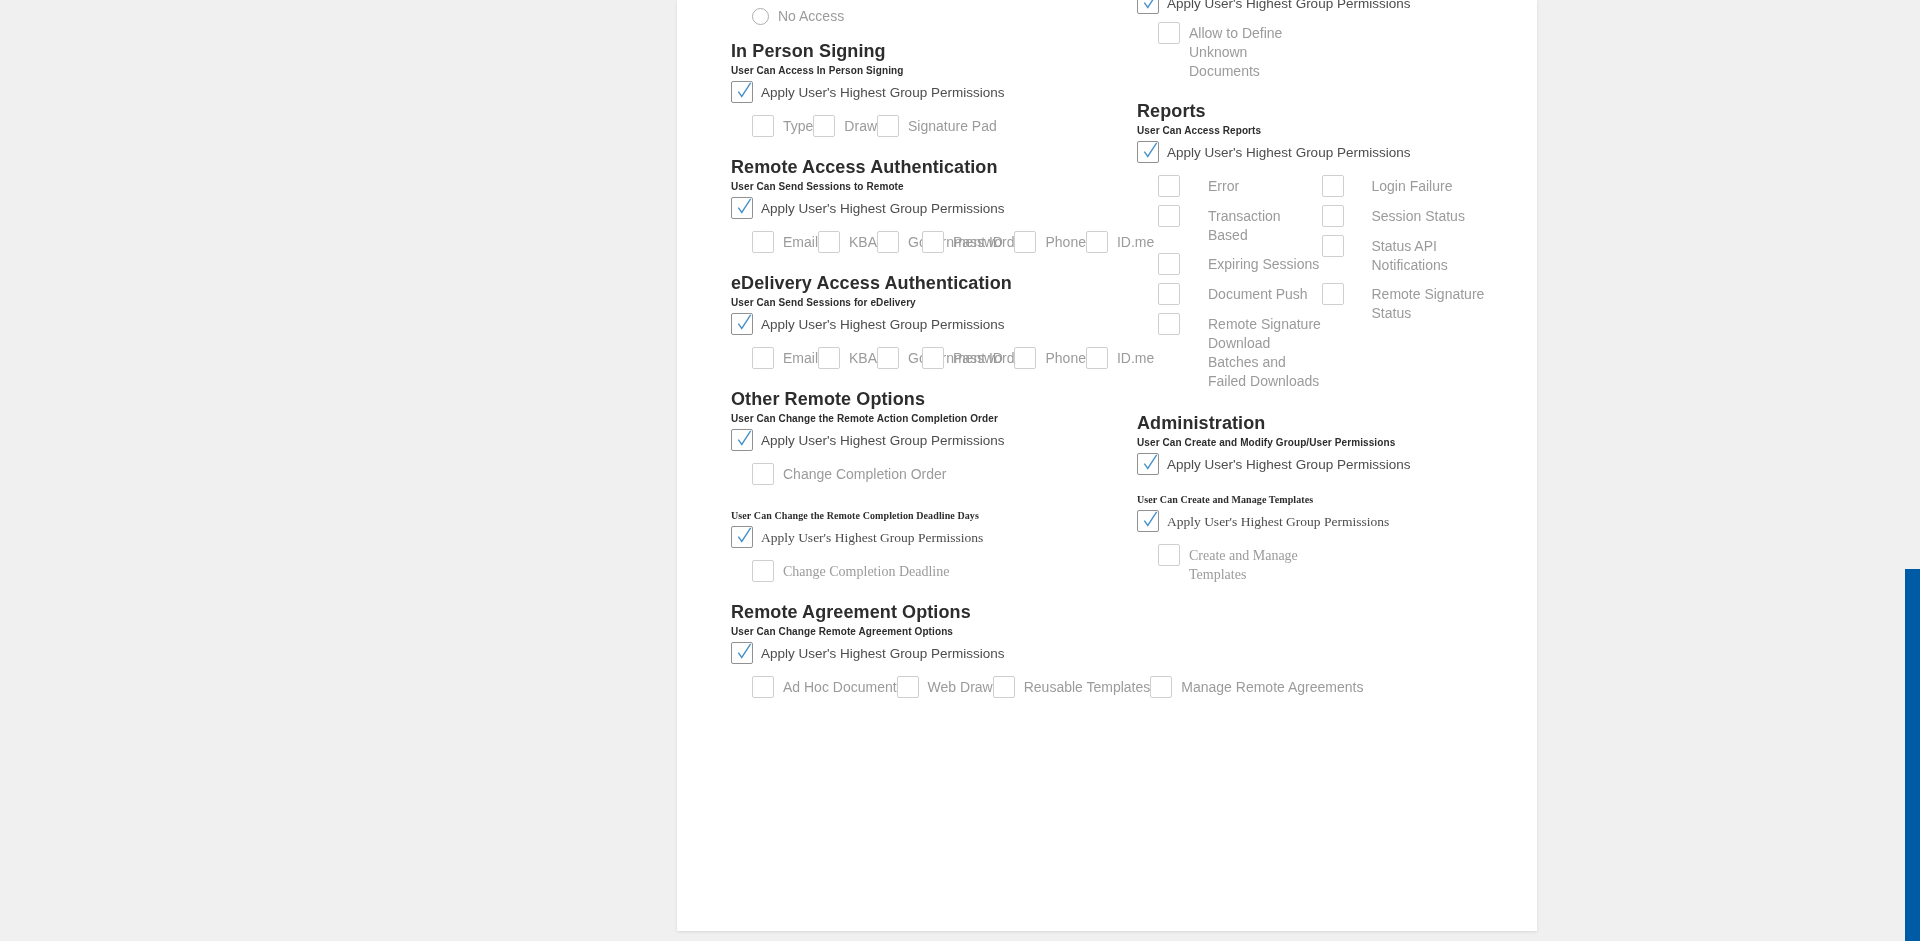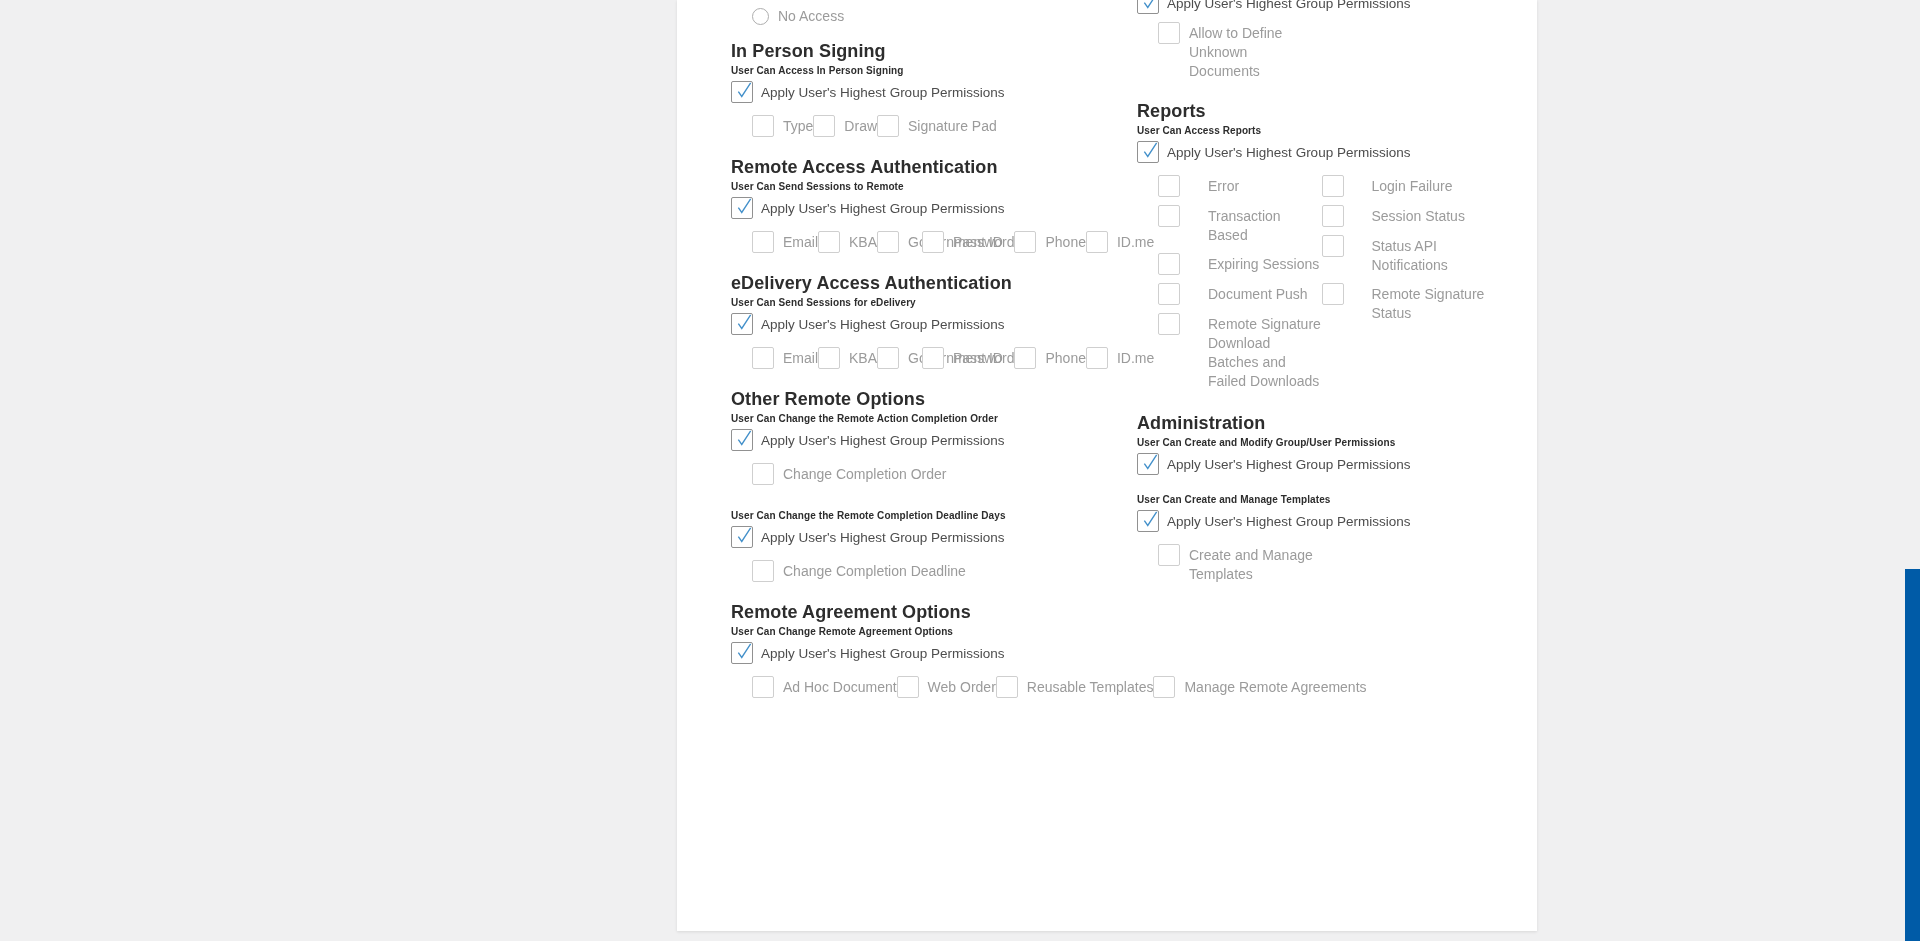--- a/index.html
+++ b/index.html
@@ -19,21 +19,21 @@
   .col-right{left:460px;width:348px;}
 
   .section-title{
     font-size:18px;font-weight:bold;color:#2d2d2d;
     line-height:20px;margin:14px 0 2px;white-space:nowrap;letter-spacing:.1px;
   }
   .subtitle{
     font-size:10px;font-weight:bold;color:#2d2d2d;
     line-height:16px;margin:0 0 2px;white-space:nowrap;letter-spacing:.1px;
   }
-  .group + .group{margin-top:17px;}
+  .group + .group{margin-top:17px;font-family:Liberation Serif, serif;}
 
   .apply-row{display:flex;align-items:flex-start;margin:0 0 12px 0;}
   .cut-top .apply-row{margin-top:-8px;margin-bottom:8px;}
 
   .cb{
     flex:0 0 auto;width:22px;height:22px;box-sizing:border-box;
     border:1px solid #cfcfcf;background:#fff;border-radius:2px;position:relative;
   }
   .cb.checked{border-color:#919191;}
   .cb.checked svg{position:absolute;left:2px;top:-4px;width:19px;height:25px;overflow:visible;display:block;}
@@ -251,21 +251,21 @@
               <span class="apply-label">Apply User's Highest Group Permissions</span>
             </div>
             <div class="stacks">
               <div class="stack">
                 <div class="opt-row">
                   <span class="cb"></span>
                   <span class="opt-label">Ad Hoc Document</span>
                 </div>
                 <div class="opt-row">
                   <span class="cb"></span>
-                  <span class="opt-label">Web Order</span>
+                  <span class="opt-label">Web Draw</span>
                 </div>
                 <div class="opt-row">
                   <span class="cb"></span>
                   <span class="opt-label">Reusable Templates</span>
                 </div>
                 <div class="opt-row">
                   <span class="cb"></span>
                   <span class="opt-label">Manage Remote Agreements</span>
                 </div>
               </div>

